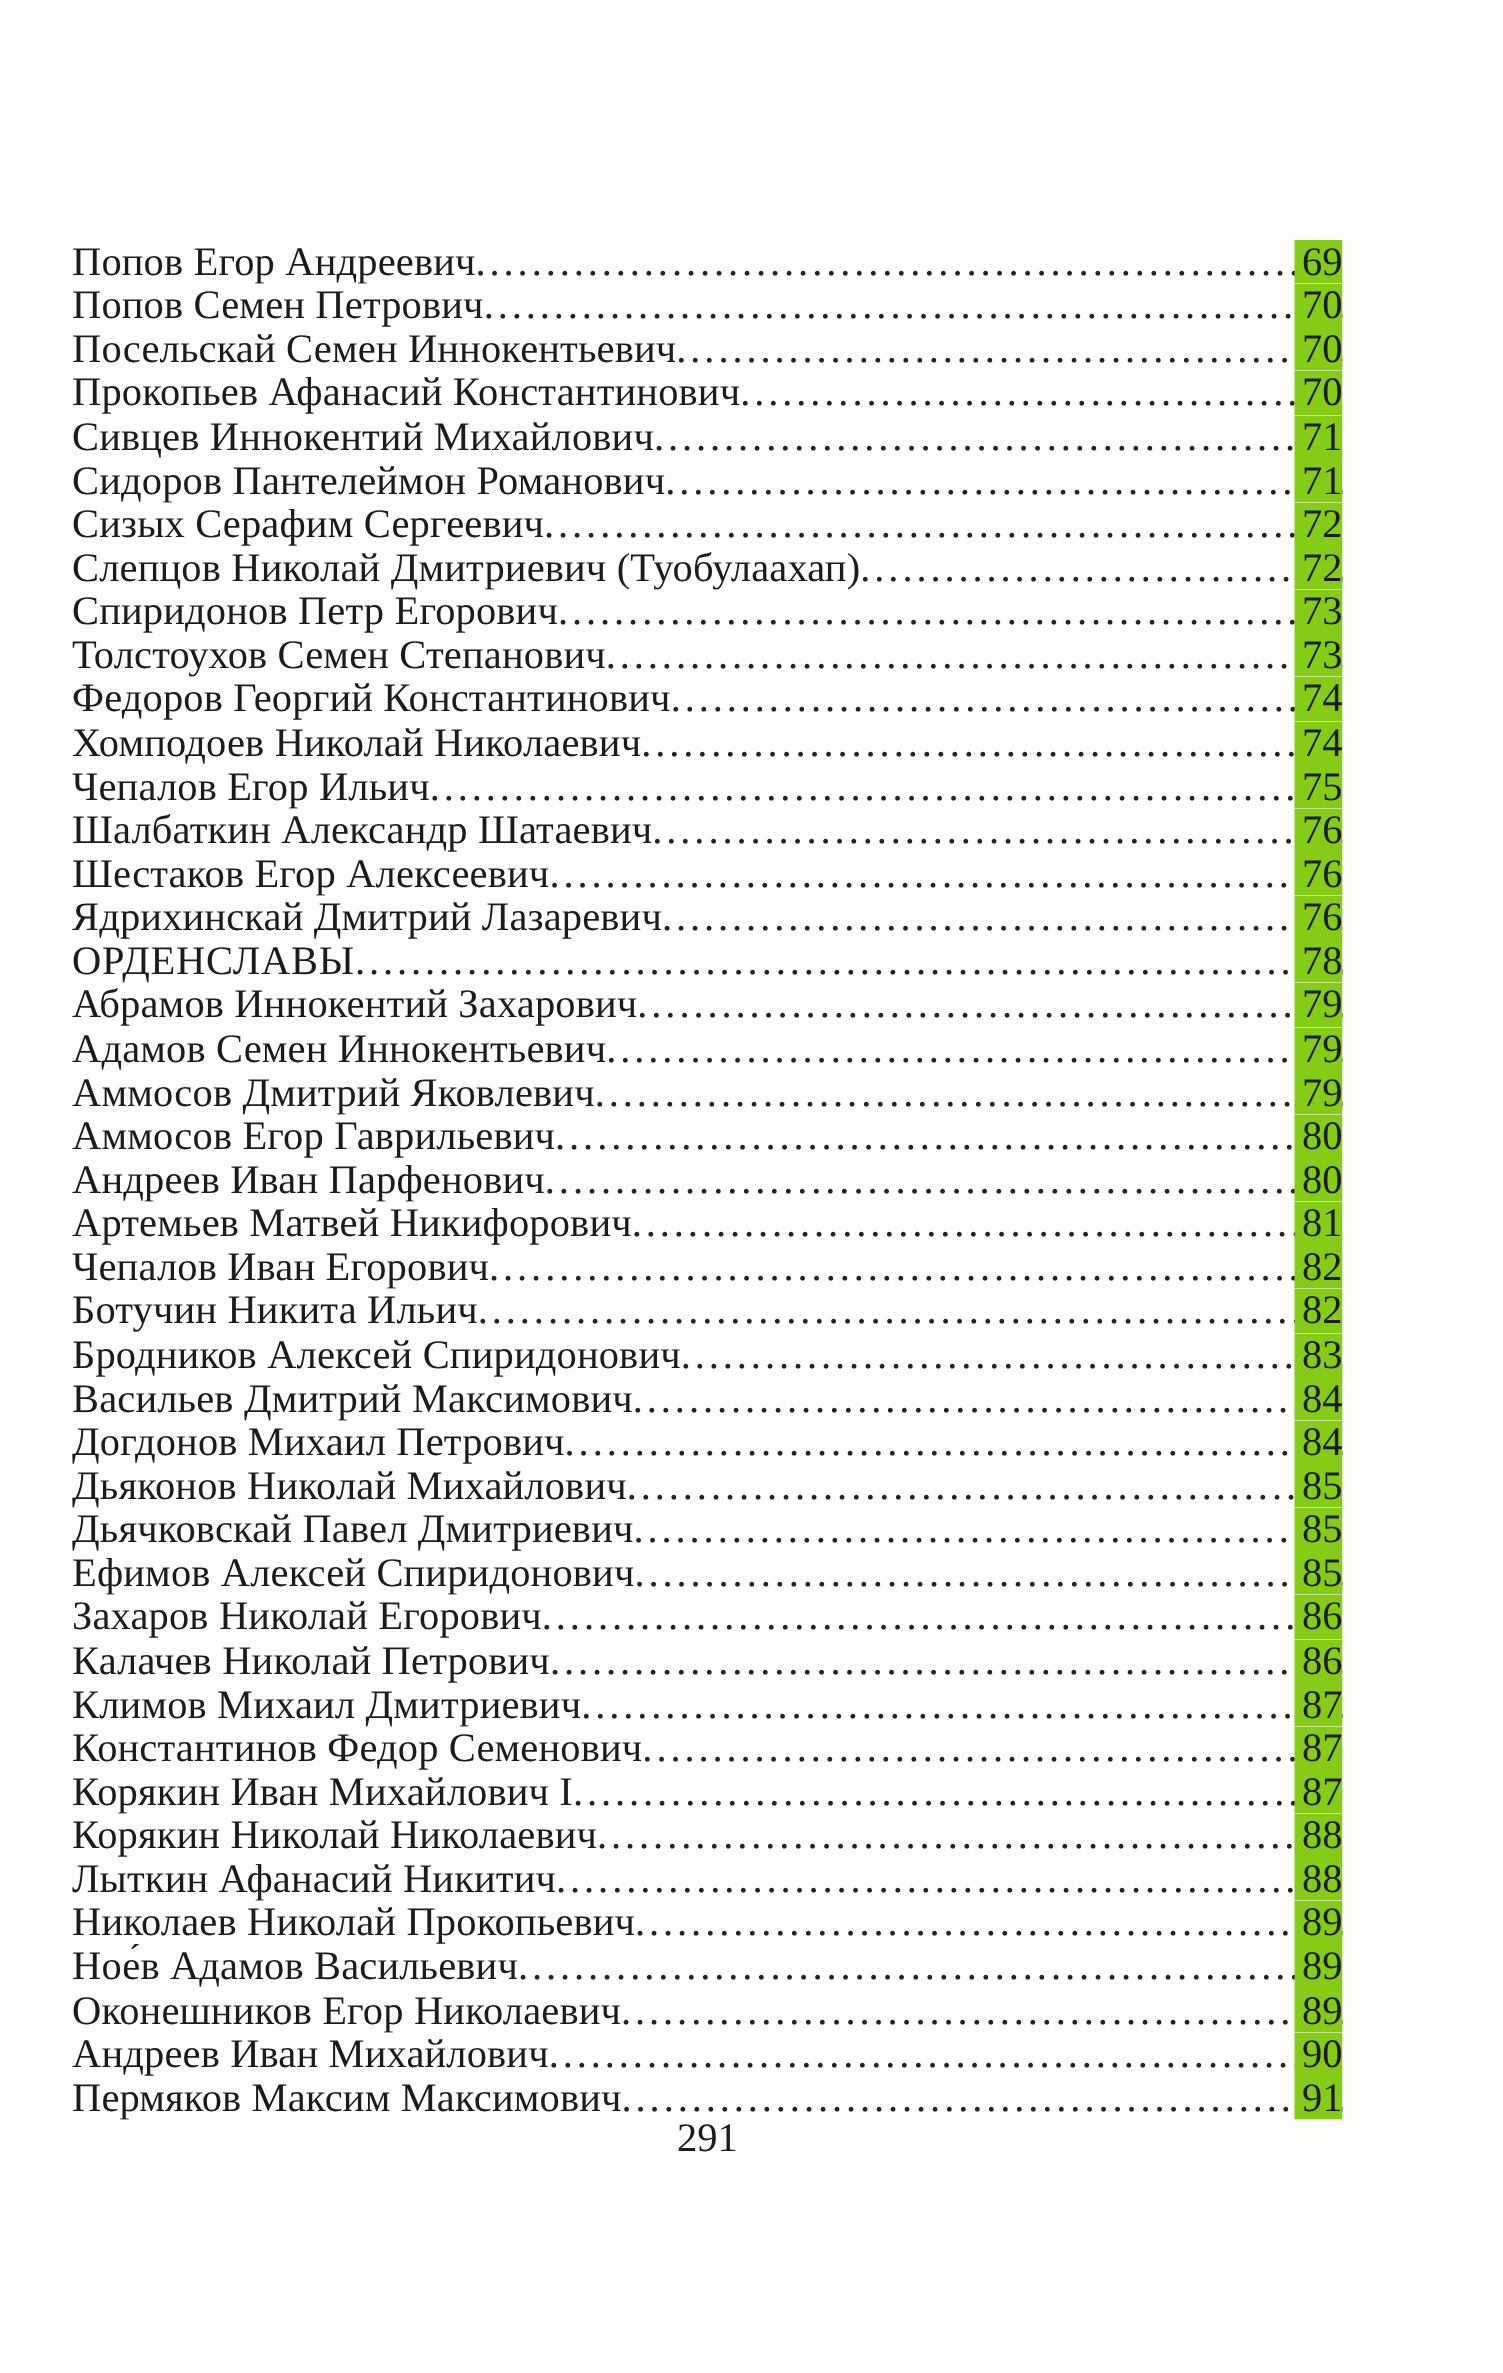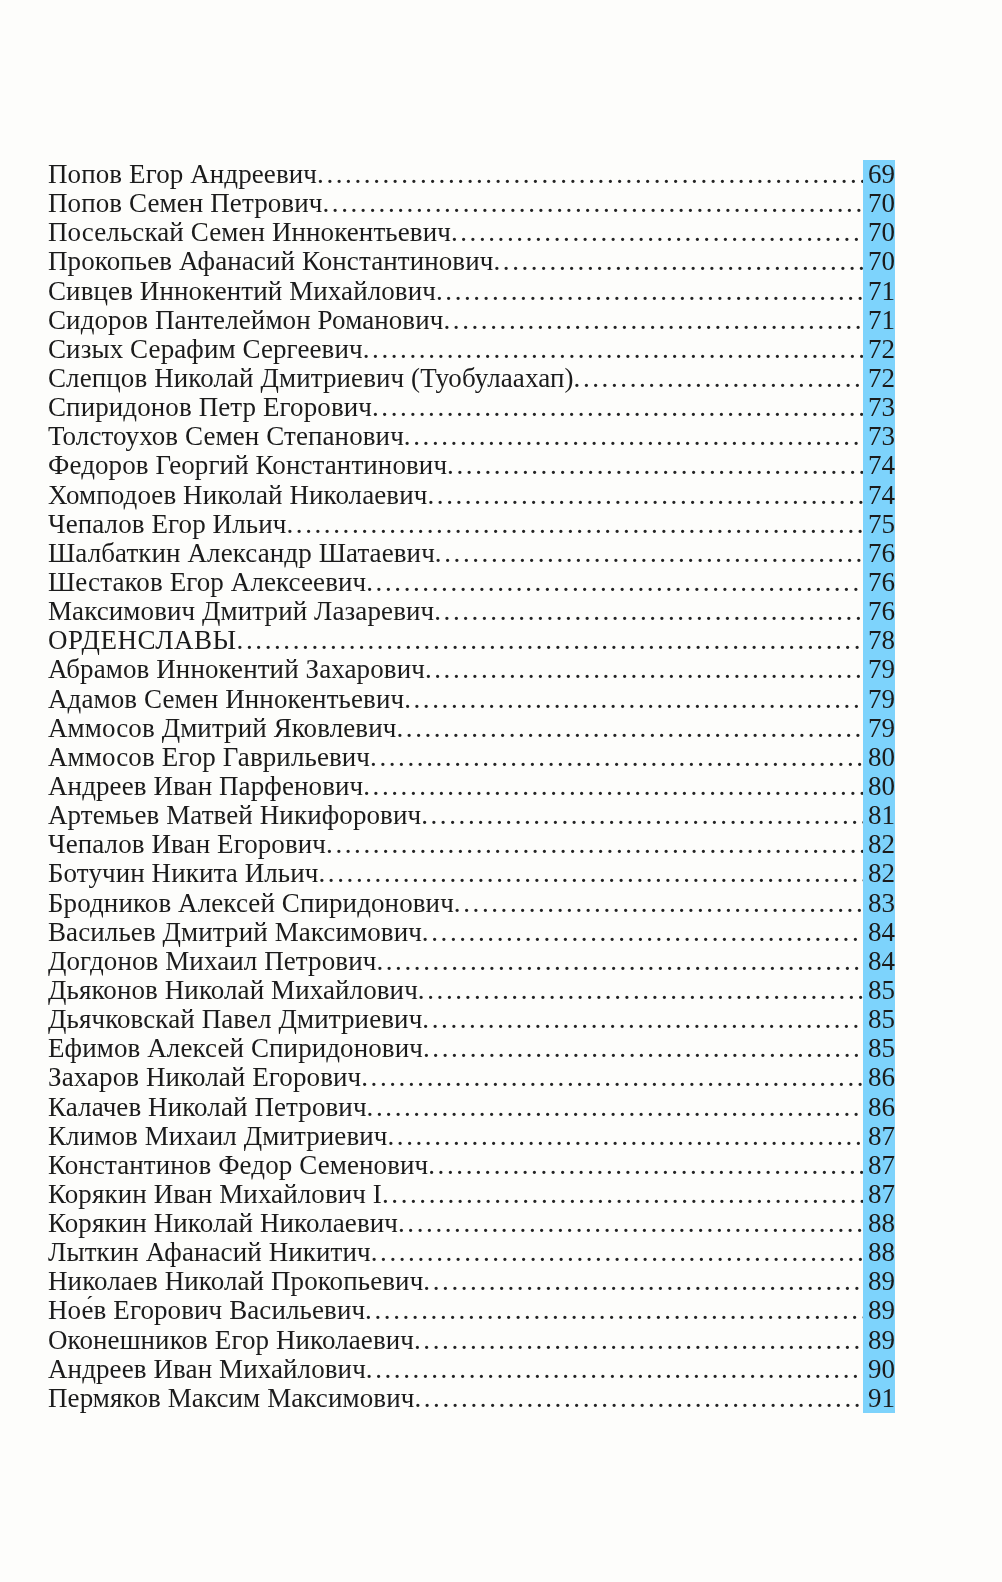--- a/index.html
+++ b/index.html
@@ -39,21 +39,21 @@
   }
   .entry .dots {
     letter-spacing: 2.6px;
     color: #222;
   }
   .entry .pnum {
     position: absolute;
     right: 0;
     top: 0;
     line-height: 29.15px;
-    background: #7dd3fc;
+    background: #84cc16;
     padding-left: 5px;
   }
   .footer {
     position: absolute;
     left: 48px;
     top: 1410px;
     width: 847px;
     text-align: center;
     font-size: 27px;
     line-height: 30px;
@@ -133,21 +133,21 @@
     <span class="name">Шалбаткин Александр Шатаевич</span><span class="dots">....................................................................................................................................................................................</span>
     <span class="pnum">76</span>
   </div>
 
   <div class="entry">
     <span class="name">Шестаков Егор Алексеевич</span><span class="dots">....................................................................................................................................................................................</span>
     <span class="pnum">76</span>
   </div>
 
   <div class="entry">
-    <span class="name">Максимович Дмитрий Лазаревич</span><span class="dots">....................................................................................................................................................................................</span>
+    <span class="name">Ядрихинскай Дмитрий Лазаревич</span><span class="dots">....................................................................................................................................................................................</span>
     <span class="pnum">76</span>
   </div>
 
   <div class="entry bold">
     <span class="name">ОРДЕНСЛАВЫ</span><span class="dots">....................................................................................................................................................................................</span>
     <span class="pnum">78</span>
   </div>
 
   <div class="entry">
     <span class="name">Абрамов Иннокентий Захарович</span><span class="dots">....................................................................................................................................................................................</span>
@@ -253,32 +253,33 @@
     <span class="name">Лыткин Афанасий Никитич</span><span class="dots">....................................................................................................................................................................................</span>
     <span class="pnum">88</span>
   </div>
 
   <div class="entry">
     <span class="name">Николаев Николай Прокопьевич</span><span class="dots">....................................................................................................................................................................................</span>
     <span class="pnum">89</span>
   </div>
 
   <div class="entry">
-    <span class="name">Ное́в Егорович Васильевич</span><span class="dots">....................................................................................................................................................................................</span>
+    <span class="name">Ное́в Адамов Васильевич</span><span class="dots">....................................................................................................................................................................................</span>
     <span class="pnum">89</span>
   </div>
 
   <div class="entry">
     <span class="name">Оконешников Егор Николаевич</span><span class="dots">....................................................................................................................................................................................</span>
     <span class="pnum">89</span>
   </div>
 
   <div class="entry">
     <span class="name">Андреев Иван Михайлович</span><span class="dots">....................................................................................................................................................................................</span>
     <span class="pnum">90</span>
   </div>
 
   <div class="entry">
     <span class="name">Пермяков Максим Максимович</span><span class="dots">....................................................................................................................................................................................</span>
     <span class="pnum">91</span>
   </div>
 </div>
+  <div class="footer">291</div>
 </div>
 
 </body></html>

